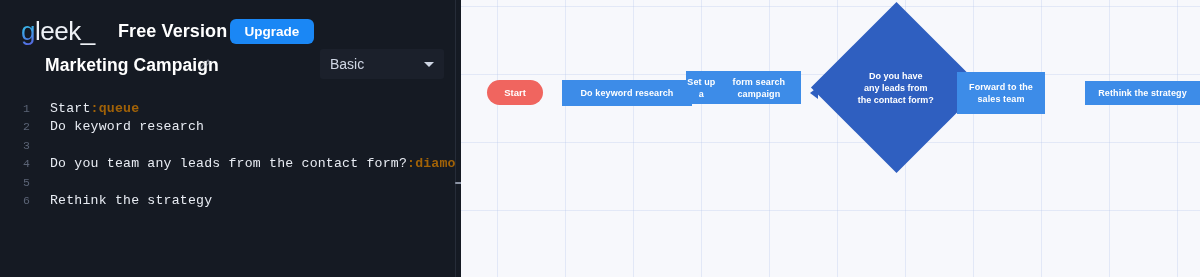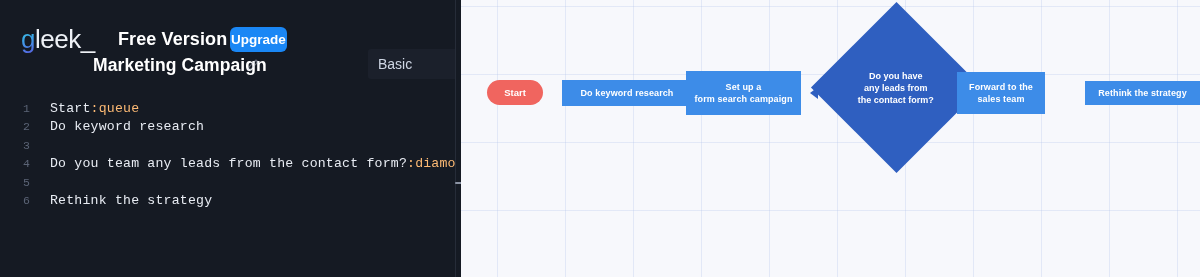--- a/index.html
+++ b/index.html
@@ -20,21 +20,21 @@
   .left-panel {
     position: relative;
     width: 461px; height: 277px;
     background: #151a23;
     flex: 0 0 461px;
   }
 
   
   .topbar {
     position: absolute;
-    top: 16px; left: 0;
+    top: 8px; left: 0;
     width: 461px; height: 46px;
     display: flex;
     align-items: center;
     padding-left: 12px;
   }
   .logo {
     position: absolute;
     left: 21px; top: 8px;
     font-size: 26px;
     letter-spacing: -0.5px;
@@ -58,39 +58,39 @@
     color: #ffffff;
     font-size: 18px;
     font-weight: bold;
     letter-spacing: 0.1px;
     white-space: nowrap;
     line-height: 18px;
   }
   .upgrade-btn {
     position: absolute;
     left: 230px; top: 11px;
-    width: 57px; height: 25px;
+    width: 84px; height: 25px;
     background: #1a87f5;
     border-radius: 6px;
     border: none;
     color: #ffffff;
     font-size: 13.5px;
     font-weight: bold;
     font-family: "Liberation Sans", sans-serif;
     cursor: pointer;
     line-height: 25px;
     text-align: center;
     padding: 0;
   }
 
   
   .title-row {
     position: absolute;
     top: 52px; left: 0;
-    width: 552px; height: 40px; margin-left: 48px;
+    width: 552px; height: 40px;
   }
   .doc-title {
     position: absolute;
     left: 45px; top: 0px;
     color: #ffffff;
     font-size: 17.5px;
     font-weight: bold;
     letter-spacing: 0.1px;
     line-height: 26px;
     white-space: nowrap;
@@ -154,21 +154,21 @@
     font-size: 11.5px;
     line-height: 18.4px;
   }
   .ltext {
     position: absolute;
     left: 50px; top: 0;
     color: #e8ecf3;
     line-height: 18.4px;
     letter-spacing: 0.2px;
   }
-  .kw { color: #fdba74; }
+  .kw { color: #a16207; font-weight: bold; }
 
   
   .splitter {
     position: absolute;
     top: 0; left: 455px;
     width: 6px; height: 277px;
     background: #151a23;
     border-left: 1px solid #262c38;
     cursor: col-resize;
   }
@@ -284,21 +284,21 @@
       <div class="splitter-handle"></div>
     </div>
   </div>
 
   <div class="canvas">
 
     <div class="node node-start" style="left:26px; top:80px; width:56px; height:25px;">Start</div>
 
     <div class="node node-box" style="left:101px; top:80px; width:130px; height:26px;">Do keyword research</div>
 
-    <div class="node node-box" style="left:225px; top:71px; width:115px; height:44px; flex-direction:column;">
+    <div class="node node-box" style="left:225px; top:71px; width:115px; height:33px; flex-direction:row;">
       <span>Set up a</span>
       <span>form search campaign</span>
     </div>
 
     <div class="arrow left" style="left:349px; top:87px;"></div>
 
     <div class="node node-diamond" style="left:375px; top:27px; width:121px; height:121px;">
       <div class="dlabel">
         <div>Do you have</div>
         <div>any leads from</div>

